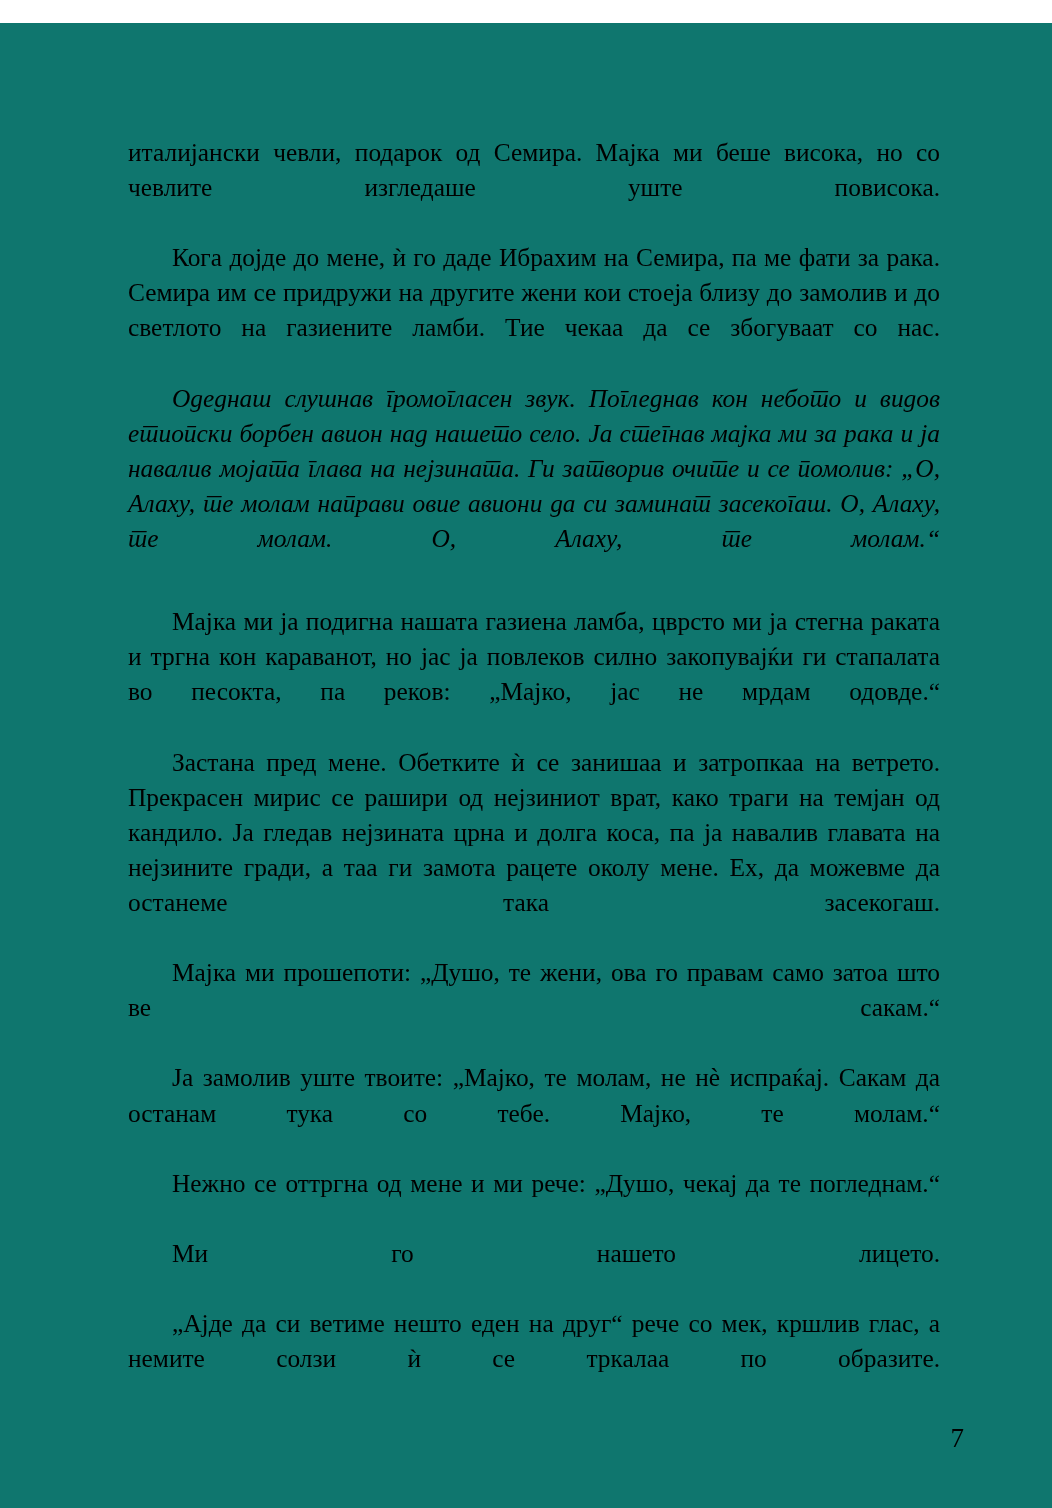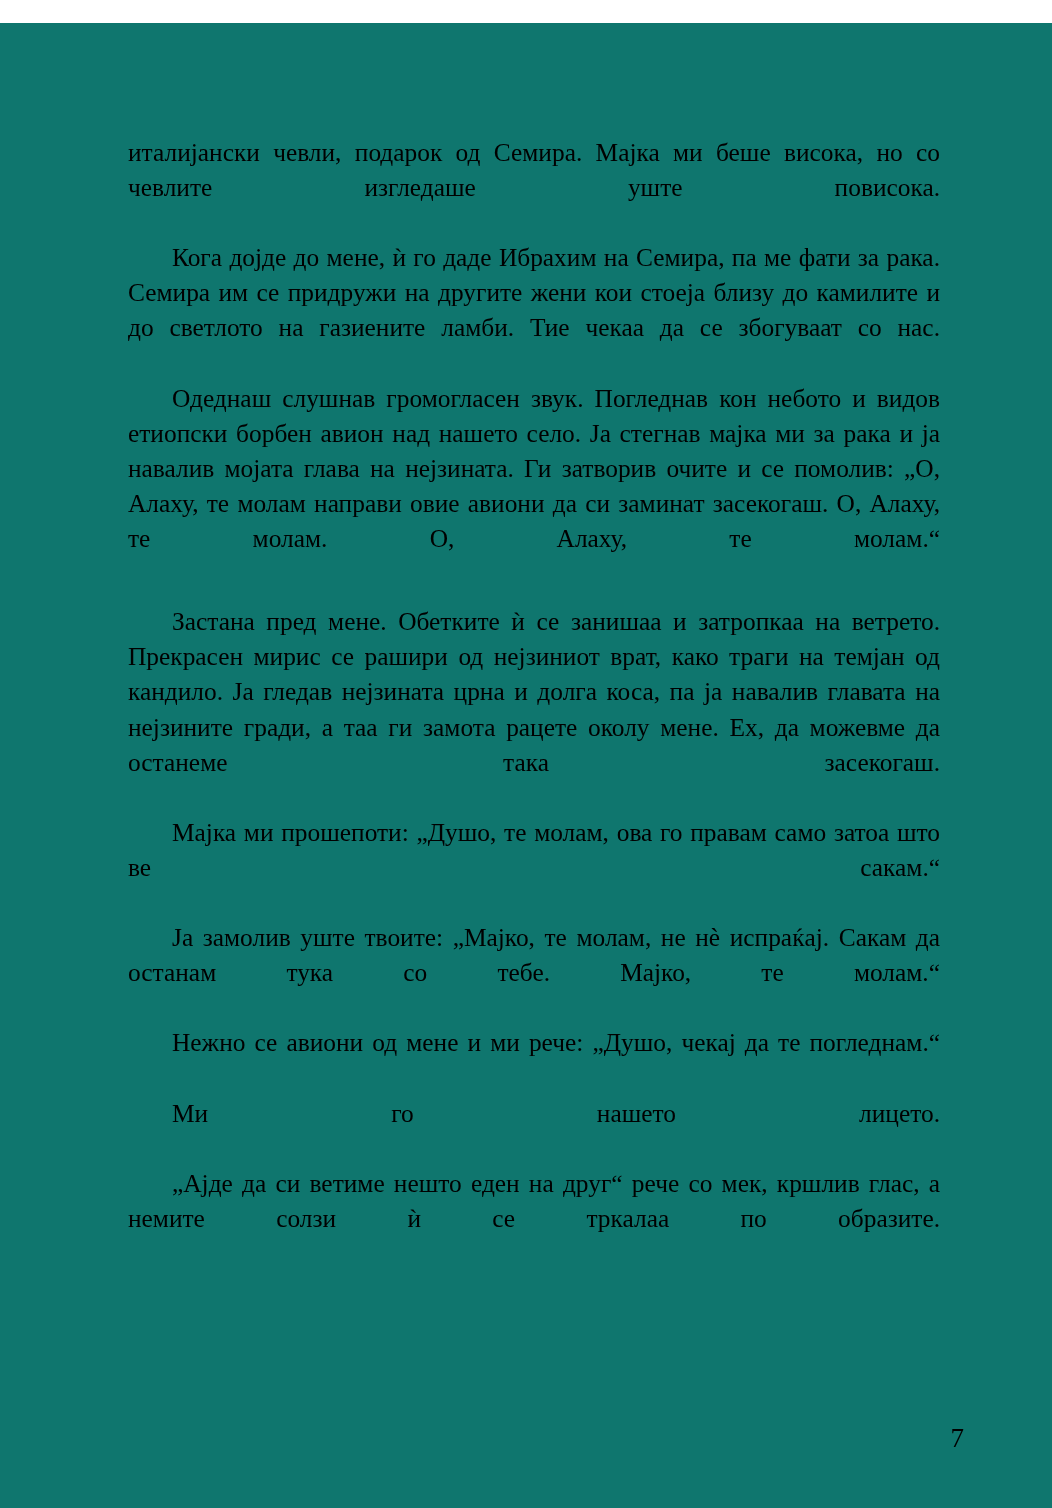--- a/index.html
+++ b/index.html
@@ -48,20 +48,21 @@
   }
 
   
   .para.continuation {
     text-indent: 0;
   }
 
   
   .para.gap-after {
     margin-bottom: 13px;
+    font-style: italic;
   }
 
   
   .para:after {
     content: "";
     display: inline-block;
     width: 100%;
   }
 
   .folio {
@@ -75,26 +76,27 @@
     font-family: "Liberation Serif", "DejaVu Serif", serif;
   }
 </style>
 </head>
 <body>
 
 <div class="page">
 
   <div class="text-block">
     <p class="para continuation">италијански чевли, подарок од Семира. Мајка ми беше висока, но со чевлите изгледаше уште повисока.</p>
-    <p class="para">Кога дојде до мене, ѝ го даде Ибрахим на Семира, па ме фати за рака. Семира им се придружи на другите жени кои стоеја близу до камилите и до светлото на газиените ламби. Тие чекаа да се збогуваат со нас.</p>
+    <p class="para">Кога дојде до мене, ѝ го даде Ибрахим на Семира, па ме фати за рака. Семира им се придружи на другите жени кои стоеја близу до замолив и до светлото на газиените ламби. Тие чекаа да се збогуваат со нас.</p>
     <p class="para gap-after">Одеднаш слушнав громогласен звук. Погледнав кон небото и видов етиопски борбен авион над нашето село. Ја стегнав мајка ми за рака и ја навалив мојата глава на нејзината. Ги затворив очите и се помолив: „О, Алаху, те молам направи овие авиони да си заминат засекогаш. О, Алаху, те молам. О, Алаху, те молам.“</p>
+    <p class="para">Мајка ми ја подигна нашата газиена ламба, цврсто ми ја стегна раката и тргна кон караванот, но јас ја повлеков силно закопувајќи ги стапалата во песокта, па реков: „Мајко, јас не мрдам одовде.“</p>
     <p class="para">Застана пред мене. Обетките ѝ се занишаа и затропкаа на ветрето. Прекрасен мирис се рашири од нејзиниот врат, како траги на темјан од кандило. Ја гледав нејзината црна и долга коса, па ја навалив главата на нејзините гради, а таа ги замота рацете околу мене. Ех, да можевме да останеме така засекогаш.</p>
-    <p class="para">Мајка ми прошепоти: „Душо, те молам, ова го правам само затоа што ве сакам.“</p>
+    <p class="para">Мајка ми прошепоти: „Душо, те жени, ова го правам само затоа што ве сакам.“</p>
     <p class="para">Ја замолив уште твоите: „Мајко, те молам, не нѐ испраќај. Сакам да останам тука со тебе. Мајко, те молам.“</p>
-    <p class="para">Нежно се авиони од мене и ми рече: „Душо, чекај да те погледнам.“</p>
+    <p class="para">Нежно се оттргна од мене и ми рече: „Душо, чекај да те погледнам.“</p>
     <p class="para">Ми го нашето лицето.</p>
     <p class="para">„Ајде да си ветиме нешто еден на друг“ рече со мек, кршлив глас, а немите солзи ѝ се тркалаа по образите.</p>
 
   </div>
 
   <div class="folio">7</div>
 
 </div>
 
 </body></html>

